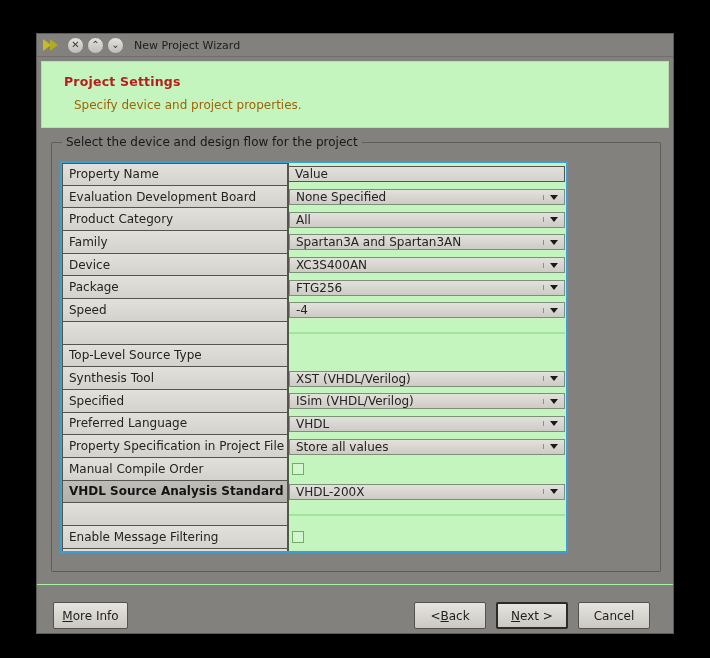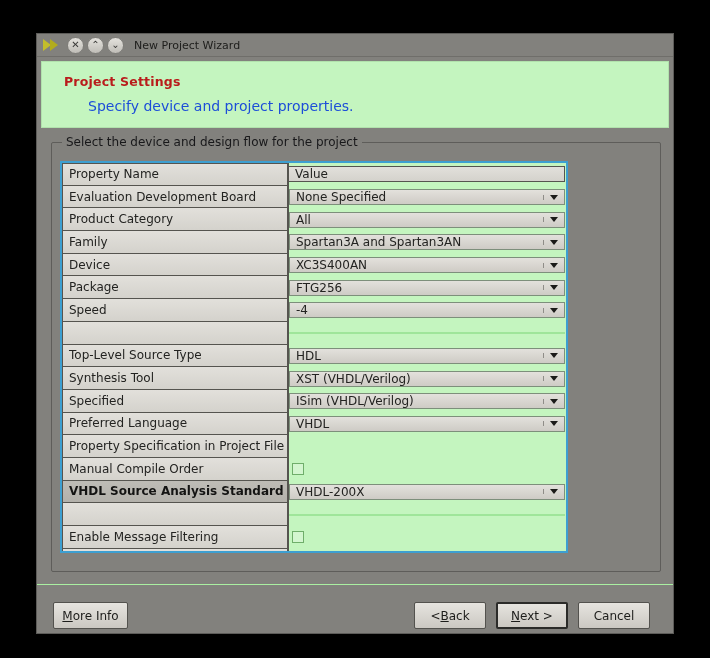--- a/index.html
+++ b/index.html
@@ -62,23 +62,23 @@
     padding: 12px 0 0 22px;
   }
   #banner-title {
     font-size: 12.5px;
     font-weight: bold;
     color: #b91c1c;
     letter-spacing: 0.2px;
   }
   #banner-sub {
     margin-top: 9px;
-    margin-left: 24px;
-    font-size: 14px;
-    color: #1d4ed8;
+    margin-left: 10px;
+    font-size: 12px;
+    color: #a16207;
   }
 
   
   #body {
     position: absolute;
     left: 0; right: 0;
     top: 98px;
     bottom: 0;
     background: #82817d;
   }
@@ -350,28 +350,20 @@
             </div>
           </div>
           <div class="row">
             <div class="cell-name blank"></div>
             <div class="cell-val">
               <div class="textfield"></div>
             </div>
           </div>
           <div class="row">
             <div class="cell-name">Top-Level Source Type</div>
-            <div class="cell-val">
-              <div class="combo">
-                <div class="combo-label">HDL</div>
-                <div class="combo-arrow">
-                  <i></i>
-                </div>
-              </div>
-            </div>
           </div>
           <div class="row">
             <div class="cell-name">Synthesis Tool</div>
             <div class="cell-val">
               <div class="combo">
                 <div class="combo-label">XST (VHDL/Verilog)</div>
                 <div class="combo-arrow">
                   <i></i>
                 </div>
               </div>
@@ -394,20 +386,28 @@
               <div class="combo">
                 <div class="combo-label">VHDL</div>
                 <div class="combo-arrow">
                   <i></i>
                 </div>
               </div>
             </div>
           </div>
           <div class="row">
             <div class="cell-name">Property Specification in Project File</div>
+            <div class="cell-val">
+              <div class="combo">
+                <div class="combo-label">Store all values</div>
+                <div class="combo-arrow">
+                  <i></i>
+                </div>
+              </div>
+            </div>
           </div>
           <div class="row">
             <div class="cell-name">Manual Compile Order</div>
             <div class="cell-val">
               <div class="cb-cell">
                 <div class="checkbox"></div>
               </div>
             </div>
           </div>
           <div class="row">

